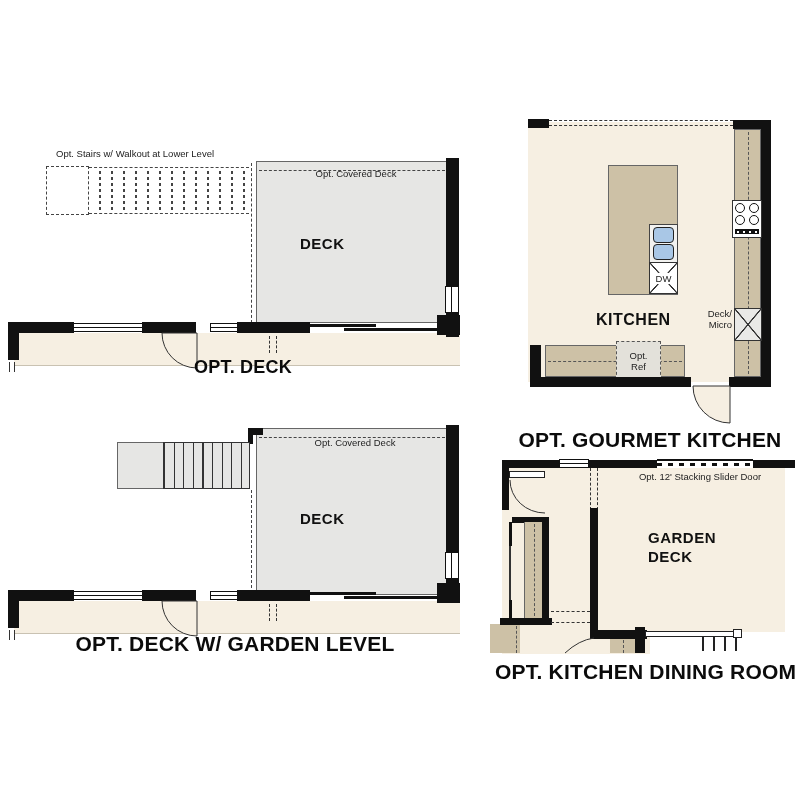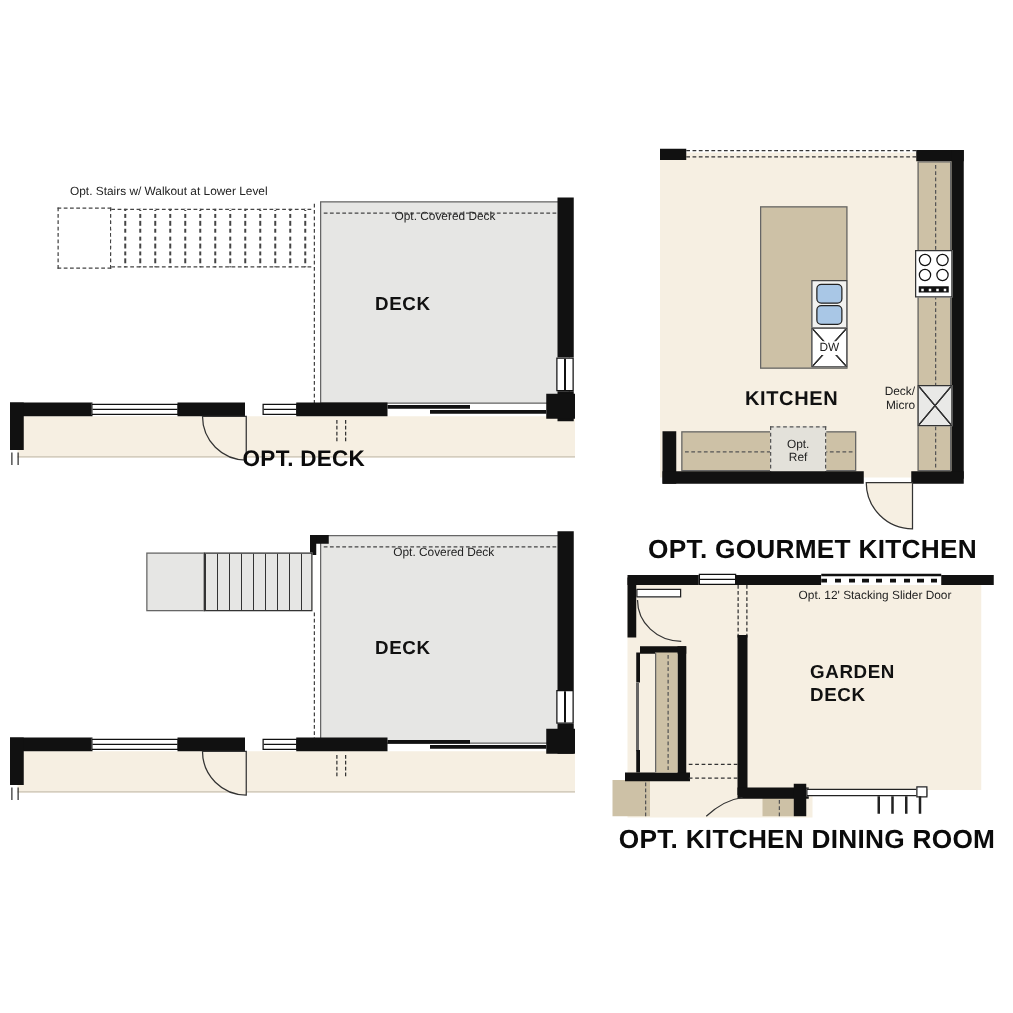--- a/index.html
+++ b/index.html
@@ -101,20 +101,21 @@
   <div class="wall" style="left:237px;top:590px;width:73px;height:11px;"></div>
   <div class="wall" style="left:310px;top:592px;width:66px;height:2.5px;"></div>
   <div class="wall" style="left:344px;top:596px;width:93px;height:2.5px;"></div>
   <div class="wall" style="left:8px;top:590px;width:11px;height:38px;"></div>
   <div class="abs" style="left:9px;top:630px;width:6px;height:10px;border-left:1.5px solid #333;border-right:1.5px solid #333;box-sizing:border-box;"></div>
   <div class="dashpair-v" style="left:269px;top:604px;width:8px;height:17px;"></div>
   <svg style="left:152px;top:601px;" width="60" height="40" viewBox="0 0 60 40">
     <path d="M45,0 L45,35 A35,35 0 0 1 10,0 Z" fill="#f6efe2" stroke="#333" stroke-width="1"></path>
   </svg>
 
+  <div class="caption" style="left:35px;top:632px;width:400px;">OPT. DECK W/ GARDEN LEVEL</div>
 
   <div class="floor" style="left:528px;top:122px;width:235px;height:260px;"></div>
 
   <div class="wall" style="left:528px;top:119px;width:21px;height:9px;"></div>
   <div class="dashpair-h" style="left:549px;top:120px;width:184px;height:6px;"></div>
   <div class="wall" style="left:733px;top:120px;width:38px;height:9px;"></div>
   <div class="wall" style="left:761px;top:120px;width:10px;height:263px;"></div>
 
   <div class="counter" style="left:734px;top:129px;width:27px;height:248px;">
     <div class="abs" style="left:50%;top:2px;bottom:2px;border-left:1px dashed #555;"></div>

